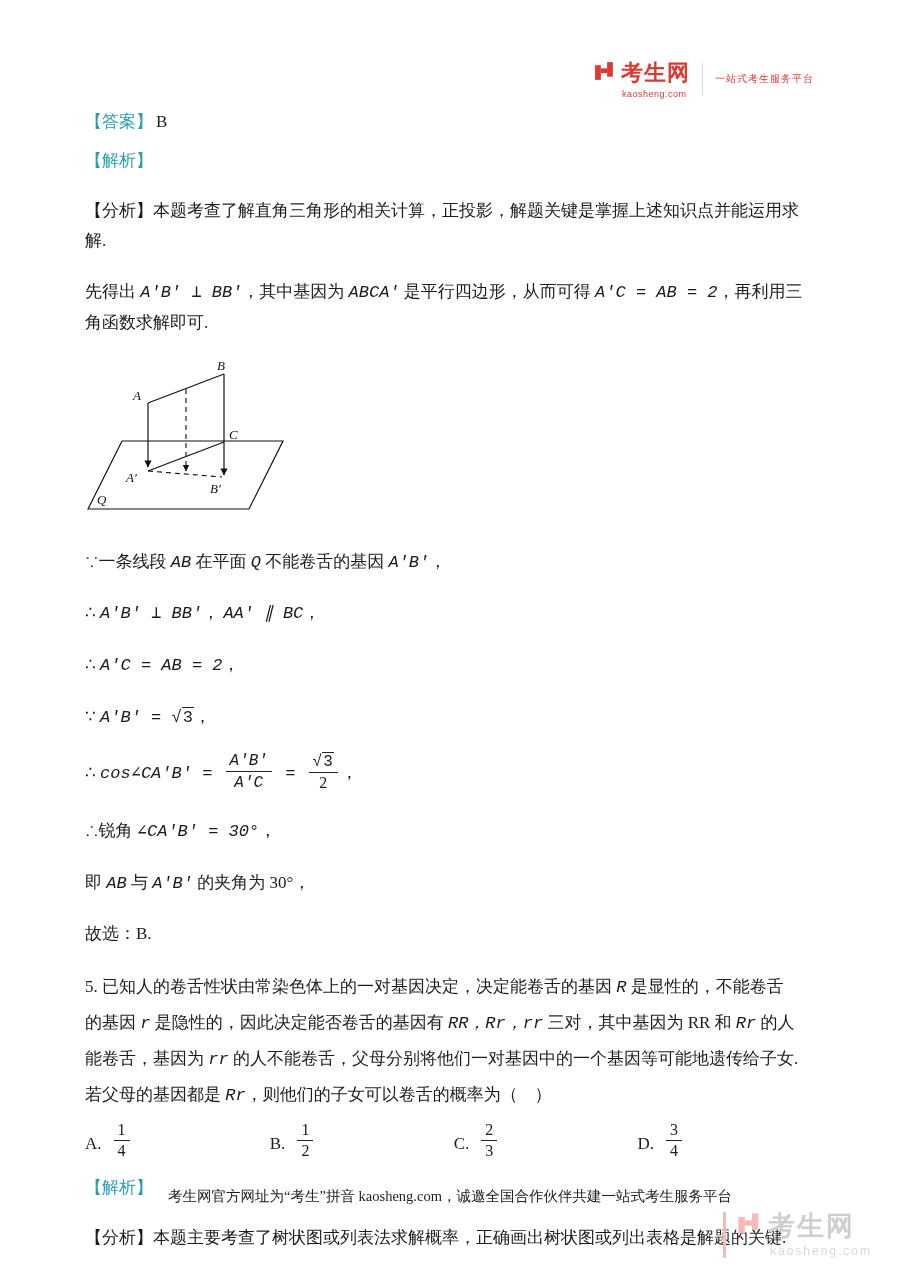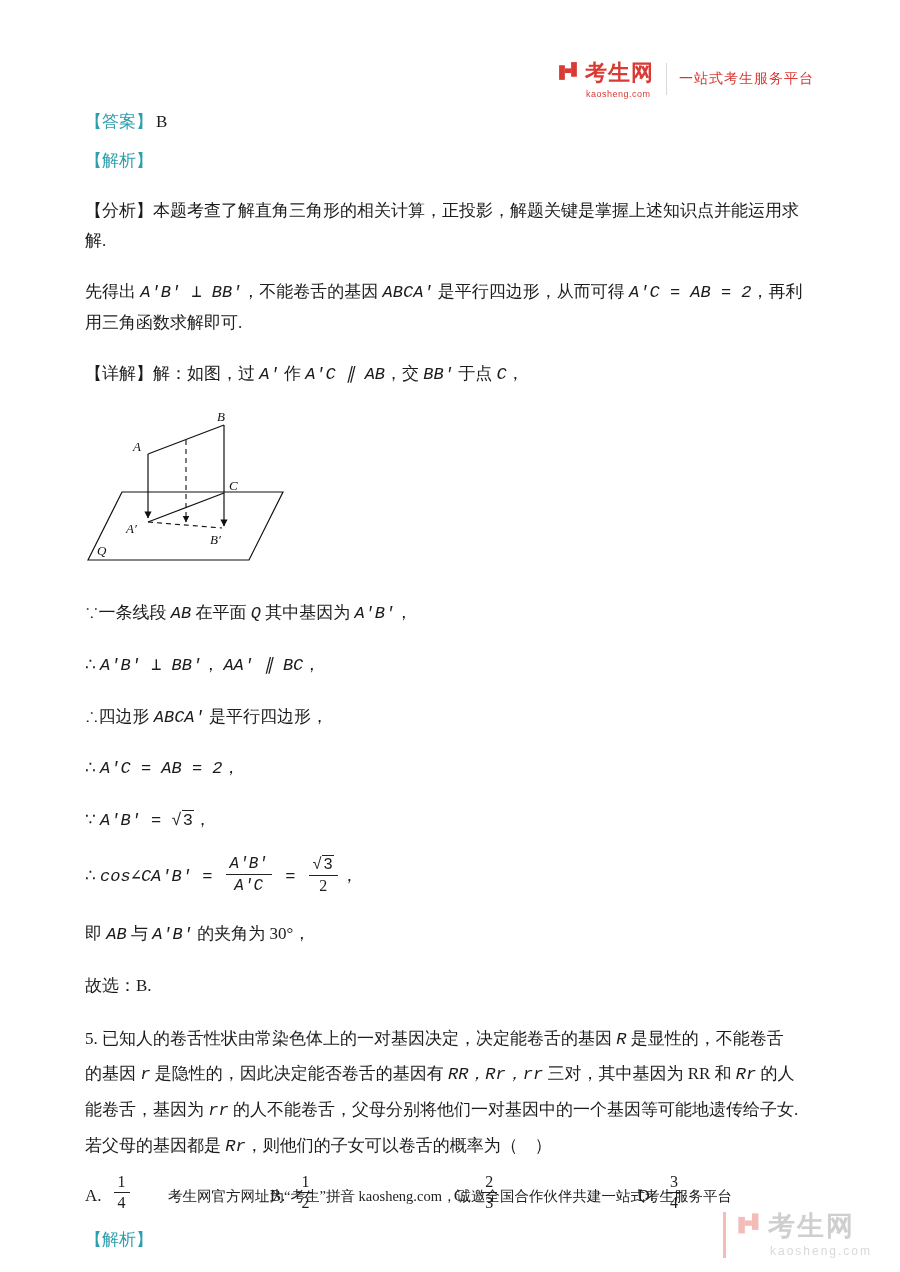--- a/index.html
+++ b/index.html
@@ -8,21 +8,21 @@
     background:#ffffff;color:#1c1c1c;
     font-family:"Liberation Serif", serif;
   }
   
   .header{position:absolute;top:58px;right:86px;display:flex;align-items:center;gap:12px}
   .logo-block{display:flex;flex-direction:column}
   .logo-row{display:flex;align-items:center;gap:5px}
   .logo-text{color:#d93a34;font-weight:bold;font-size:22px;font-family:"Liberation Sans",sans-serif;letter-spacing:1px}
   .logo-domain{color:#d93a34;font-size:9px;letter-spacing:.5px;margin-left:29px;margin-top:1px;font-family:"Liberation Sans",sans-serif}
   .logo-divider{width:1px;height:32px;background:#d9d9d9}
-  .logo-tagline{color:#d93a34;font-size:14px;font-family:Liberation Mono, monospace;letter-spacing:1px}
+  .logo-tagline{color:#d93a34;font-size:10px;font-family:Liberation Mono, monospace;letter-spacing:1px}
   
   .main{position:absolute;left:85px;right:85px;top:98px;font-size:17px}
   .line{margin:9px 0;line-height:1.75}
   .blabel{color:#2b9fae}
   .ansval{margin-left:3px}
   .para{margin:20px 0;line-height:1.8}
   .para.q{line-height:2.05;margin:14px 16px 10px 0}
   .t{font-family:"Liberation Serif",serif}
   .m{font-style:italic;font-family:Liberation Mono, monospace}
   .rad{border-top:1px solid #222;padding:0 1px;font-style:normal}
@@ -67,22 +67,21 @@
   </div>
   <div class="logo-divider"></div>
   <span class="logo-tagline">一站式考生服务平台</span>
 </div>
 
 <div class="main">
   <div id="lines-1">
       <div class="line"><span class="blabel">【答案】</span><span class="ansval">B</span></div>
       <div class="line"><span class="blabel">【解析】</span></div>
       <div class="para"><span class="t">【分析】本题考查了解直角三角形的相关计算，正投影，解题关键是掌握上述知识点并能运用求解.</span></div>
-      <div class="para"><span class="t">先得出 </span><span class="m">A′B′ ⊥ BB′</span><span class="t">，不能卷舌的基因 </span><span class="m">ABCA′</span><span class="t"> 是平行四边形，从而可得 </span><span class="m">A′C = AB = 2</span><span class="t">，再利用三角函数求解即可.</span></div>
-      <div class="para"><span class="t">【详解】解：如图，过 </span><span class="m">A′</span><span class="t"> 作 </span><span class="m">A′C ∥ AB</span><span class="t">，交 </span><span class="m">BB′</span><span class="t"> 于点 </span><span class="m">C</span><span class="t">，</span></div>
+      <div class="para"><span class="t">先得出 </span><span class="m">A′B′ ⊥ BB′</span><span class="t">，其中基因为 </span><span class="m">ABCA′</span><span class="t"> 是平行四边形，从而可得 </span><span class="m">A′C = AB = 2</span><span class="t">，再利用三角函数求解即可.</span></div>
     </div>
 
   <div class="figure">
     <svg width="235" height="168" viewBox="0 0 235 168">
       <defs>
         <marker id="arr" markerWidth="8" markerHeight="8" refX="5.5" refY="3" orient="auto">
           <path d="M0,0 L6,3 L0,6 Z" fill="#111"></path>
         </marker>
       </defs>
 
@@ -103,32 +102,32 @@
       <text class="fig-label" x="132" y="11">B</text>
       <text class="fig-label" x="48" y="41">A</text>
       <text class="fig-label" x="144" y="80">C</text>
       <text class="fig-label" x="41" y="123">A′</text>
       <text class="fig-label" x="125" y="134">B′</text>
       <text class="fig-label" x="12" y="145">Q</text>
     </svg>
   </div>
 
   <div id="lines-2">
-      <div class="para"><span class="t">∵一条线段 </span><span class="m">AB</span><span class="t"> 在平面 </span><span class="m">Q</span><span class="t"> 其中基因为 </span><span class="m">A′B′</span><span class="t">，</span></div>
+      <div class="para"><span class="t">∵一条线段 </span><span class="m">AB</span><span class="t"> 在平面 </span><span class="m">Q</span><span class="t"> 不能卷舌的基因 </span><span class="m">A′B′</span><span class="t">，</span></div>
       <div class="para"><span class="t">∴ </span><span class="m">A′B′ ⊥ BB′</span><span class="t">， </span><span class="m">AA′ ∥ BC</span><span class="t">，</span></div>
-      <div class="para"><span class="t">∴四边形 </span><span class="m">ABCA′</span><span class="t"> 是平行四边形，</span></div>
       <div class="para"><span class="t">∴ </span><span class="m">A′C = AB = 2</span><span class="t">，</span></div>
       <div class="para"><span class="t">∵ </span><span class="m">A′B′ = </span><span class="m"><span>√</span><span class="rad">3</span></span><span class="t">，</span></div>
       <div class="para tall"><span class="t">∴ </span><span class="m">cos∠CA′B′ = </span><span class="frac">
           <span class="num"><span class="m">A′B′</span></span>
           <span class="den"><span class="m">A′C</span></span>
         </span><span class="m"> = </span><span class="frac">
           <span class="num"><span class="m"><span>√</span><span class="rad">3</span></span></span>
           <span class="den"><span class="t">2</span></span>
         </span><span class="t">，</span></div>
+      <div class="para"><span class="t">∴锐角 </span><span class="m">∠CA′B′ = 30°</span><span class="t">，</span></div>
       <div class="para"><span class="t">即 </span><span class="m">AB</span><span class="t"> 与 </span><span class="m">A′B′</span><span class="t"> 的夹角为 30°，</span></div>
       <div class="para"><span class="t">故选：B.</span></div>
       <div class="para q"><span class="t">5. 已知人的卷舌性状由常染色体上的一对基因决定，决定能卷舌的基因 </span><span class="m">R</span><span class="t"> 是显性的，不能卷舌的基因 </span><span class="m">r</span><span class="t"> 是隐性的，因此决定能否卷舌的基因有 </span><span class="m">RR，Rr，rr</span><span class="t"> 三对，其中基因为 RR 和 </span><span class="m">Rr</span><span class="t"> 的人能卷舌，基因为 </span><span class="m">rr</span><span class="t"> 的人不能卷舌，父母分别将他们一对基因中的一个基因等可能地遗传给子女. 若父母的基因都是 </span><span class="m">Rr</span><span class="t">，则他们的子女可以卷舌的概率为（　）</span></div>
     </div>
 
   <div class="options" id="options">
       <span class="option">
         <span class="opt-label">A.</span>
         <span class="frac">
           <span class="num">1</span>

